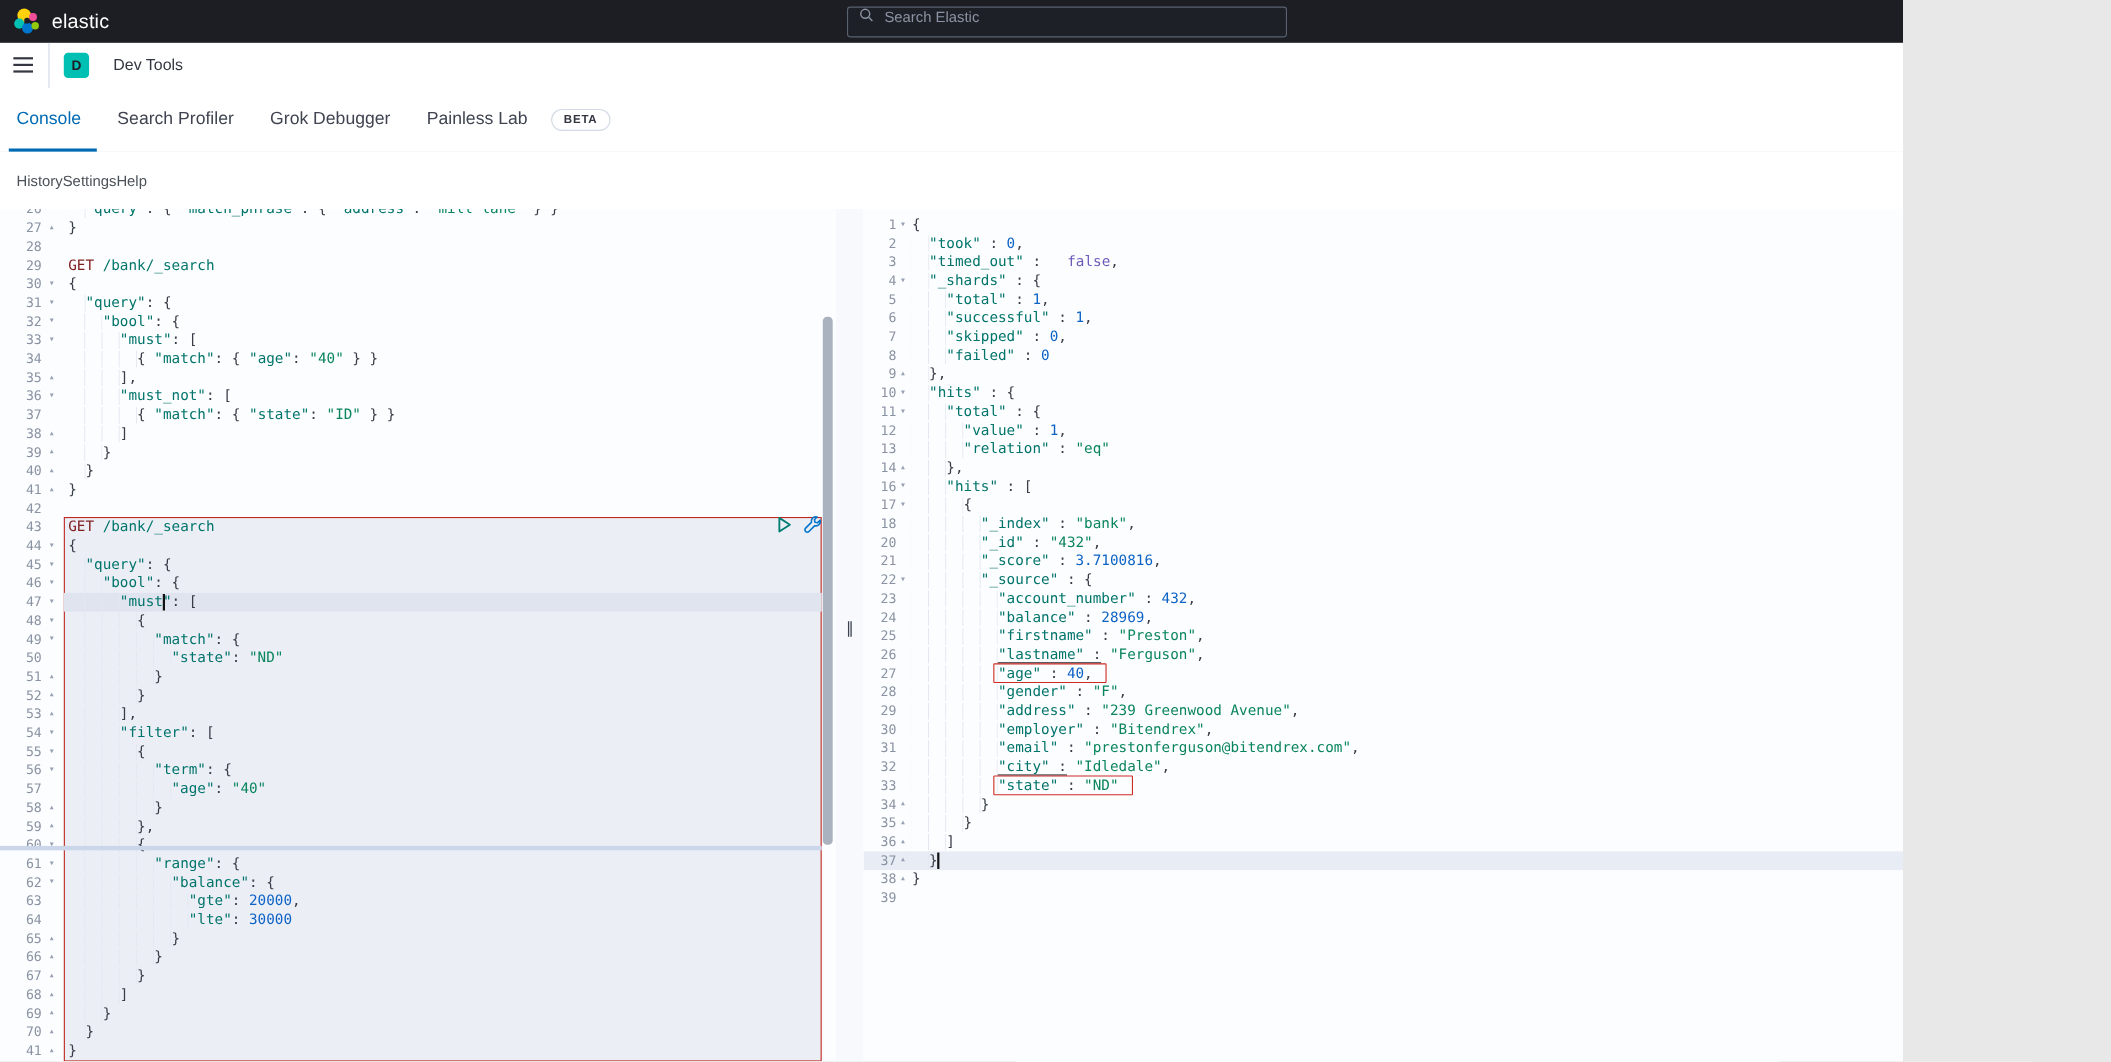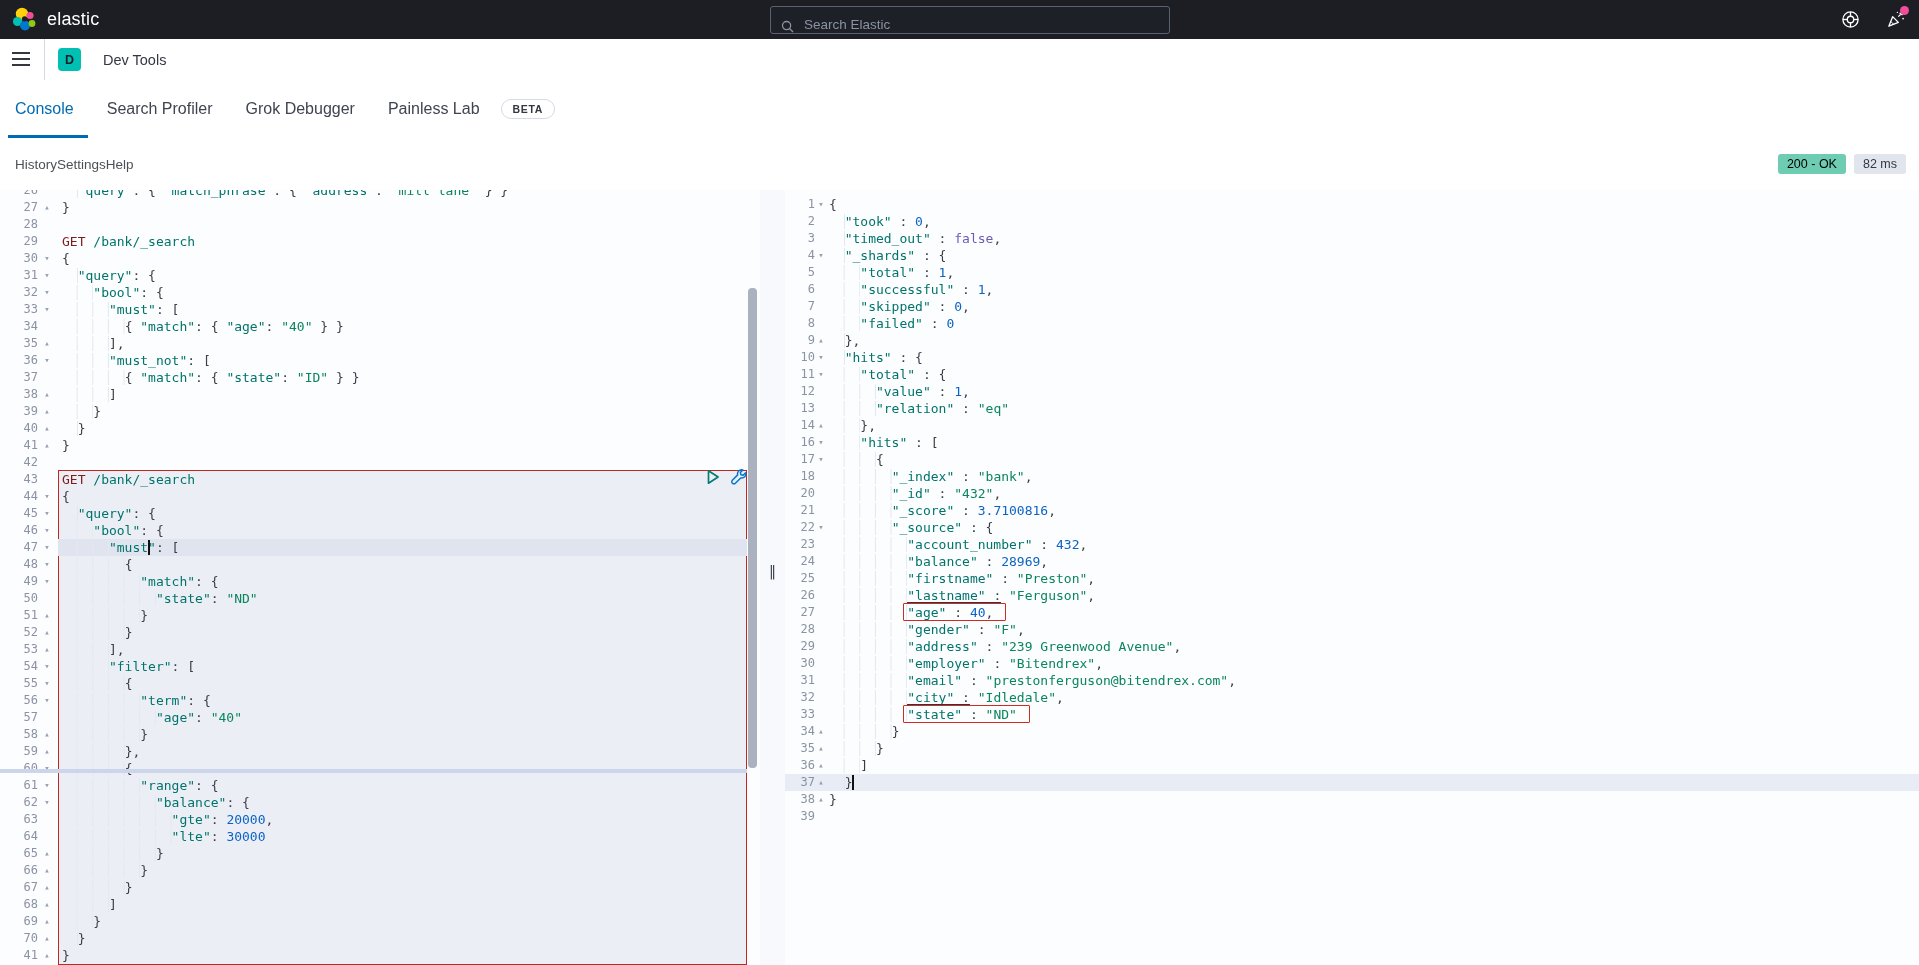--- a/index.html
+++ b/index.html
@@ -1,24 +1,24 @@
 <!DOCTYPE html>
 <html><head>
 <meta charset="utf-8">
 <style>
   html,body{margin:0;padding:0;background:#e8e8e8;}
-  #app{position:relative;width:1919px;height:965px;background:#ffffff;overflow:hidden;
+  #app{position:relative;width:1730px;height:965px;background:#ffffff;overflow:hidden;
        font-family:"Liberation Sans",sans-serif;-webkit-font-smoothing:antialiased;}
 
   
   .hdr{position:absolute;left:0;top:0;width:1919px;height:39px;background:#1c1e24;display:flex;align-items:center;}
   .hdr-logo{margin-left:12px;width:26px;height:26px;flex:none;}
   .hdr-brand{color:#ffffff;font-size:18px;margin-left:9px;letter-spacing:.2px;}
   .hdr-search{position:absolute;left:770px;top:6px;width:398px;height:26px;background:#1d2027;
-              border:1px solid #5a6270;border-radius:3px;display:flex;align-items:flex-end;}
+              border:1px solid #5a6270;border-radius:3px;display:flex;align-items:flex-start;}
   .hdr-search input{background:transparent;border:none;outline:none;color:#d4dae5;font-size:13.5px;
               width:340px;font-family:"Liberation Sans",sans-serif;}
   .hdr-search input::placeholder{color:#8b93a2;}
   .hdr-search .mag{margin:0 8px 0 10px;}
   .hdr-icons{position:absolute;right:14px;top:0;height:39px;display:flex;align-items:center;gap:26px;}
   .hicon{position:relative;width:19px;height:19px;cursor:pointer;}
   .notif-dot{position:absolute;right:-4px;top:-4px;width:9px;height:9px;border-radius:50%;background:#f04e98;}
 
   
   .nav{position:absolute;left:0;top:39px;width:1919px;height:41px;background:#fff;border-bottom:1px solid #d3dae6;}
@@ -61,21 +61,21 @@
   .ccode{flex:none;}
   .pane-left .ccode{padding-left:6px;}
   .pane-right .ccode{padding-left:2px;}
   .ind{background-image:linear-gradient(to right,#e2e7f0 1px,transparent 1px);
        background-size:2ch 100%;background-position-x:calc(2ch - 1px);}
   .tok-met{color:#7f1d1d;}
   .tok-url{color:#00756b;}
   .tok-key{color:#00746b;}
   .tok-str{color:#0a855c;}
   .tok-num{color:#0c63c5;}
-  .tok-boo{color:#6d5ab8;}
+  .tok-boo{color:#6d5ab8;margin-left:16px;}
   .tok-pln{color:#383d47;}
   .sel-block{position:absolute;left:58px;width:689px;background:#eceef6;border:1px solid #c0271e;z-index:0;box-sizing:border-box;}
   .hlbar{position:absolute;top:0;height:17px;z-index:-1;}
   .pane-left .hlbar{left:58px;width:689px;background:#dfe4ef;}
   .pane-right .hlbar{left:0;width:1134px;background:#e7ecf5;}
   .ccur{position:absolute;top:1px;width:1.5px;height:15px;background:#111;}
   .anno-box{position:absolute;top:-1px;height:18px;border:1.5px solid #ce2b22;border-radius:1px;box-sizing:border-box;}
   .anno-u{position:absolute;bottom:1px;height:1px;background:#30353f;}
 
   .vscroll{position:absolute;left:748px;top:288px;width:9px;height:480px;background:#aab2bf;border-radius:4px;cursor:pointer;z-index:3;}

